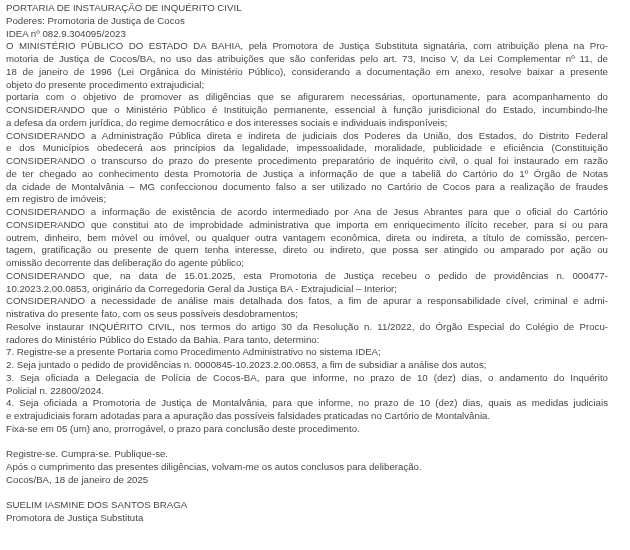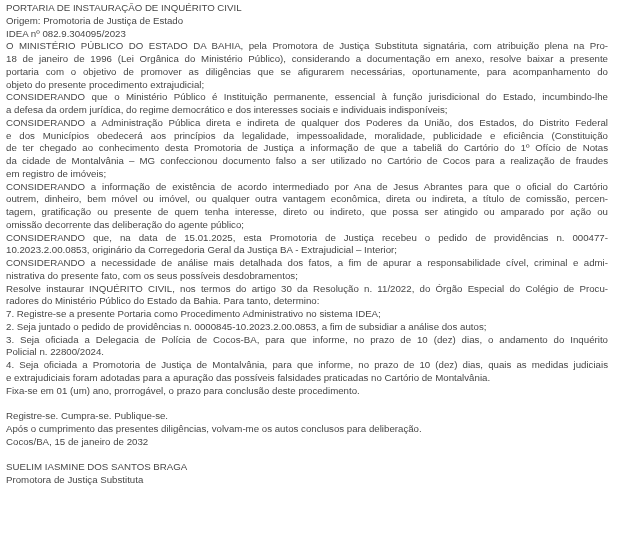--- a/index.html
+++ b/index.html
@@ -34,51 +34,54 @@
     text-align: justify;
     text-align-last: justify;
   }
 </style>
 </head>
 <body>
 
 <div class="doc">
   <div id="doc-lines">
       <div class="ln">PORTARIA DE INSTAURAÇÃO DE INQUÉRITO CIVIL</div>
-      <div class="ln">Origem: Promotoria de Justiça de Estado</div>
+      <div class="ln">Poderes: Promotoria de Justiça de Cocos</div>
       <div class="ln">IDEA nº 082.9.304095/2023</div>
       <div class="ln just">O MINISTÉRIO PÚBLICO DO ESTADO DA BAHIA, pela Promotora de Justiça Substituta signatária, com atribuição plena na Pro-</div>
+      <div class="ln just">motoria de Justiça de Cocos/BA, no uso das atribuições que são conferidas pelo art. 73, Inciso V, da Lei Complementar nº 11, de</div>
       <div class="ln just">18 de janeiro de 1996 (Lei Orgânica do Ministério Público), considerando a documentação em anexo, resolve baixar a presente</div>
+      <div class="ln">objeto do presente procedimento extrajudicial;</div>
       <div class="ln just">portaria com o objetivo de promover as diligências que se afigurarem necessárias, oportunamente, para acompanhamento do</div>
-      <div class="ln">objeto do presente procedimento extrajudicial;</div>
       <div class="ln just">CONSIDERANDO que o Ministério Público é Instituição permanente, essencial à função jurisdicional do Estado, incumbindo-lhe</div>
       <div class="ln">a defesa da ordem jurídica, do regime democrático e dos interesses sociais e individuais indisponíveis;</div>
-      <div class="ln just">CONSIDERANDO a Administração Pública direta e indireta de qualquer dos Poderes da União, dos Estados, do Distrito Federal</div>
+      <div class="ln just">CONSIDERANDO a Administração Pública direta e indireta de judiciais dos Poderes da União, dos Estados, do Distrito Federal</div>
       <div class="ln just">e dos Municípios obedecerá aos princípios da legalidade, impessoalidade, moralidade, publicidade e eficiência (Constituição</div>
-      <div class="ln just">de ter chegado ao conhecimento desta Promotoria de Justiça a informação de que a tabeliã do Cartório do 1º Ofício de Notas</div>
+      <div class="ln just">CONSIDERANDO o transcurso do prazo do presente procedimento preparatório de inquérito civil, o qual foi instaurado em razão</div>
+      <div class="ln just">de ter chegado ao conhecimento desta Promotoria de Justiça a informação de que a tabeliã do Cartório do 1º Órgão de Notas</div>
       <div class="ln just">da cidade de Montalvânia – MG confeccionou documento falso a ser utilizado no Cartório de Cocos para a realização de fraudes</div>
       <div class="ln">em registro de imóveis;</div>
       <div class="ln just">CONSIDERANDO a informação de existência de acordo intermediado por Ana de Jesus Abrantes para que o oficial do Cartório</div>
+      <div class="ln just">CONSIDERANDO que constitui ato de improbidade administrativa que importa em enriquecimento ilícito receber, para si ou para</div>
       <div class="ln just">outrem, dinheiro, bem móvel ou imóvel, ou qualquer outra vantagem econômica, direta ou indireta, a título de comissão, percen-</div>
       <div class="ln just">tagem, gratificação ou presente de quem tenha interesse, direto ou indireto, que possa ser atingido ou amparado por ação ou</div>
       <div class="ln">omissão decorrente das deliberação do agente público;</div>
       <div class="ln just">CONSIDERANDO que, na data de 15.01.2025, esta Promotoria de Justiça recebeu o pedido de providências n. 000477-</div>
       <div class="ln">10.2023.2.00.0853, originário da Corregedoria Geral da Justiça BA - Extrajudicial – Interior;</div>
       <div class="ln just">CONSIDERANDO a necessidade de análise mais detalhada dos fatos, a fim de apurar a responsabilidade cível, criminal e admi-</div>
       <div class="ln">nistrativa do presente fato, com os seus possíveis desdobramentos;</div>
       <div class="ln just">Resolve instaurar INQUÉRITO CIVIL, nos termos do artigo 30 da Resolução n. 11/2022, do Órgão Especial do Colégio de Procu-</div>
       <div class="ln">radores do Ministério Público do Estado da Bahia. Para tanto, determino:</div>
       <div class="ln">7. Registre-se a presente Portaria como Procedimento Administrativo no sistema IDEA;</div>
       <div class="ln">2. Seja juntado o pedido de providências n. 0000845-10.2023.2.00.0853, a fim de subsidiar a análise dos autos;</div>
       <div class="ln just">3. Seja oficiada a Delegacia de Polícia de Cocos-BA, para que informe, no prazo de 10 (dez) dias, o andamento do Inquérito</div>
       <div class="ln">Policial n. 22800/2024.</div>
       <div class="ln just">4. Seja oficiada a Promotoria de Justiça de Montalvânia, para que informe, no prazo de 10 (dez) dias, quais as medidas judiciais</div>
       <div class="ln">e extrajudiciais foram adotadas para a apuração das possíveis falsidades praticadas no Cartório de Montalvânia.</div>
-      <div class="ln">Fixa-se em 01 (um) ano, prorrogável, o prazo para conclusão deste procedimento.</div>
+      <div class="ln">Fixa-se em 05 (um) ano, prorrogável, o prazo para conclusão deste procedimento.</div>
       <div class="ln"></div>
       <div class="ln">Registre-se. Cumpra-se. Publique-se.</div>
       <div class="ln">Após o cumprimento das presentes diligências, volvam-me os autos conclusos para deliberação.</div>
-      <div class="ln">Cocos/BA, 15 de janeiro de 2032</div>
+      <div class="ln">Cocos/BA, 18 de janeiro de 2025</div>
       <div class="ln"></div>
       <div class="ln">SUELIM IASMINE DOS SANTOS BRAGA</div>
       <div class="ln">Promotora de Justiça Substituta</div>
     </div>
 </div>
 
 </body></html>

